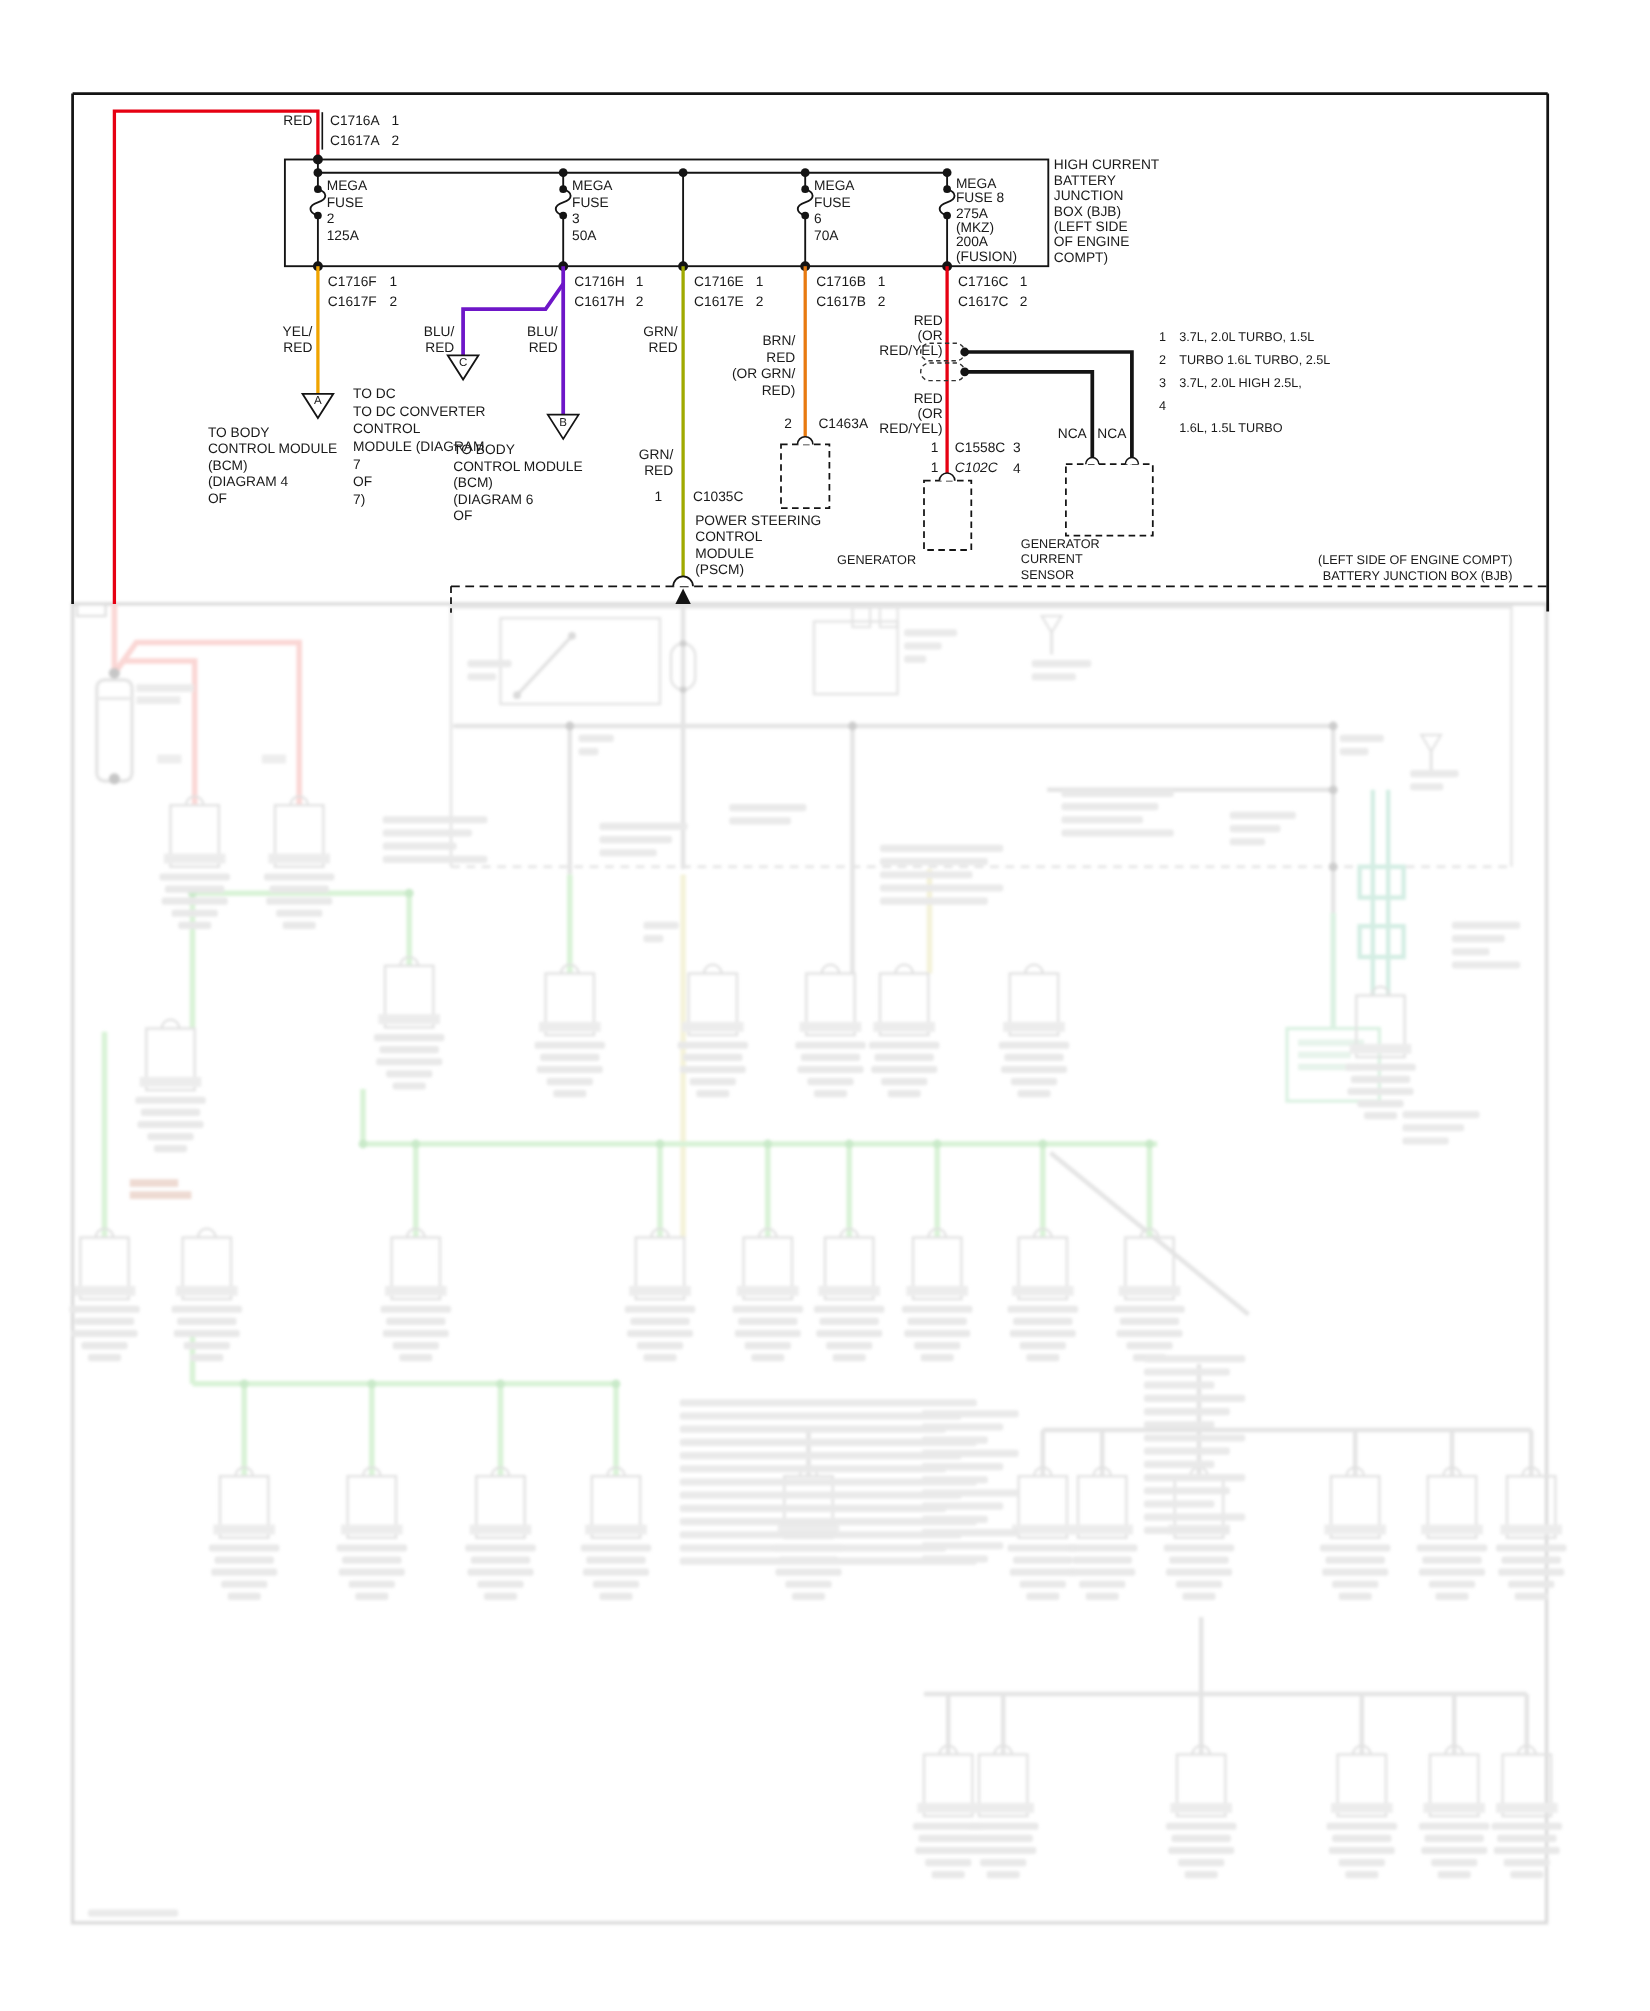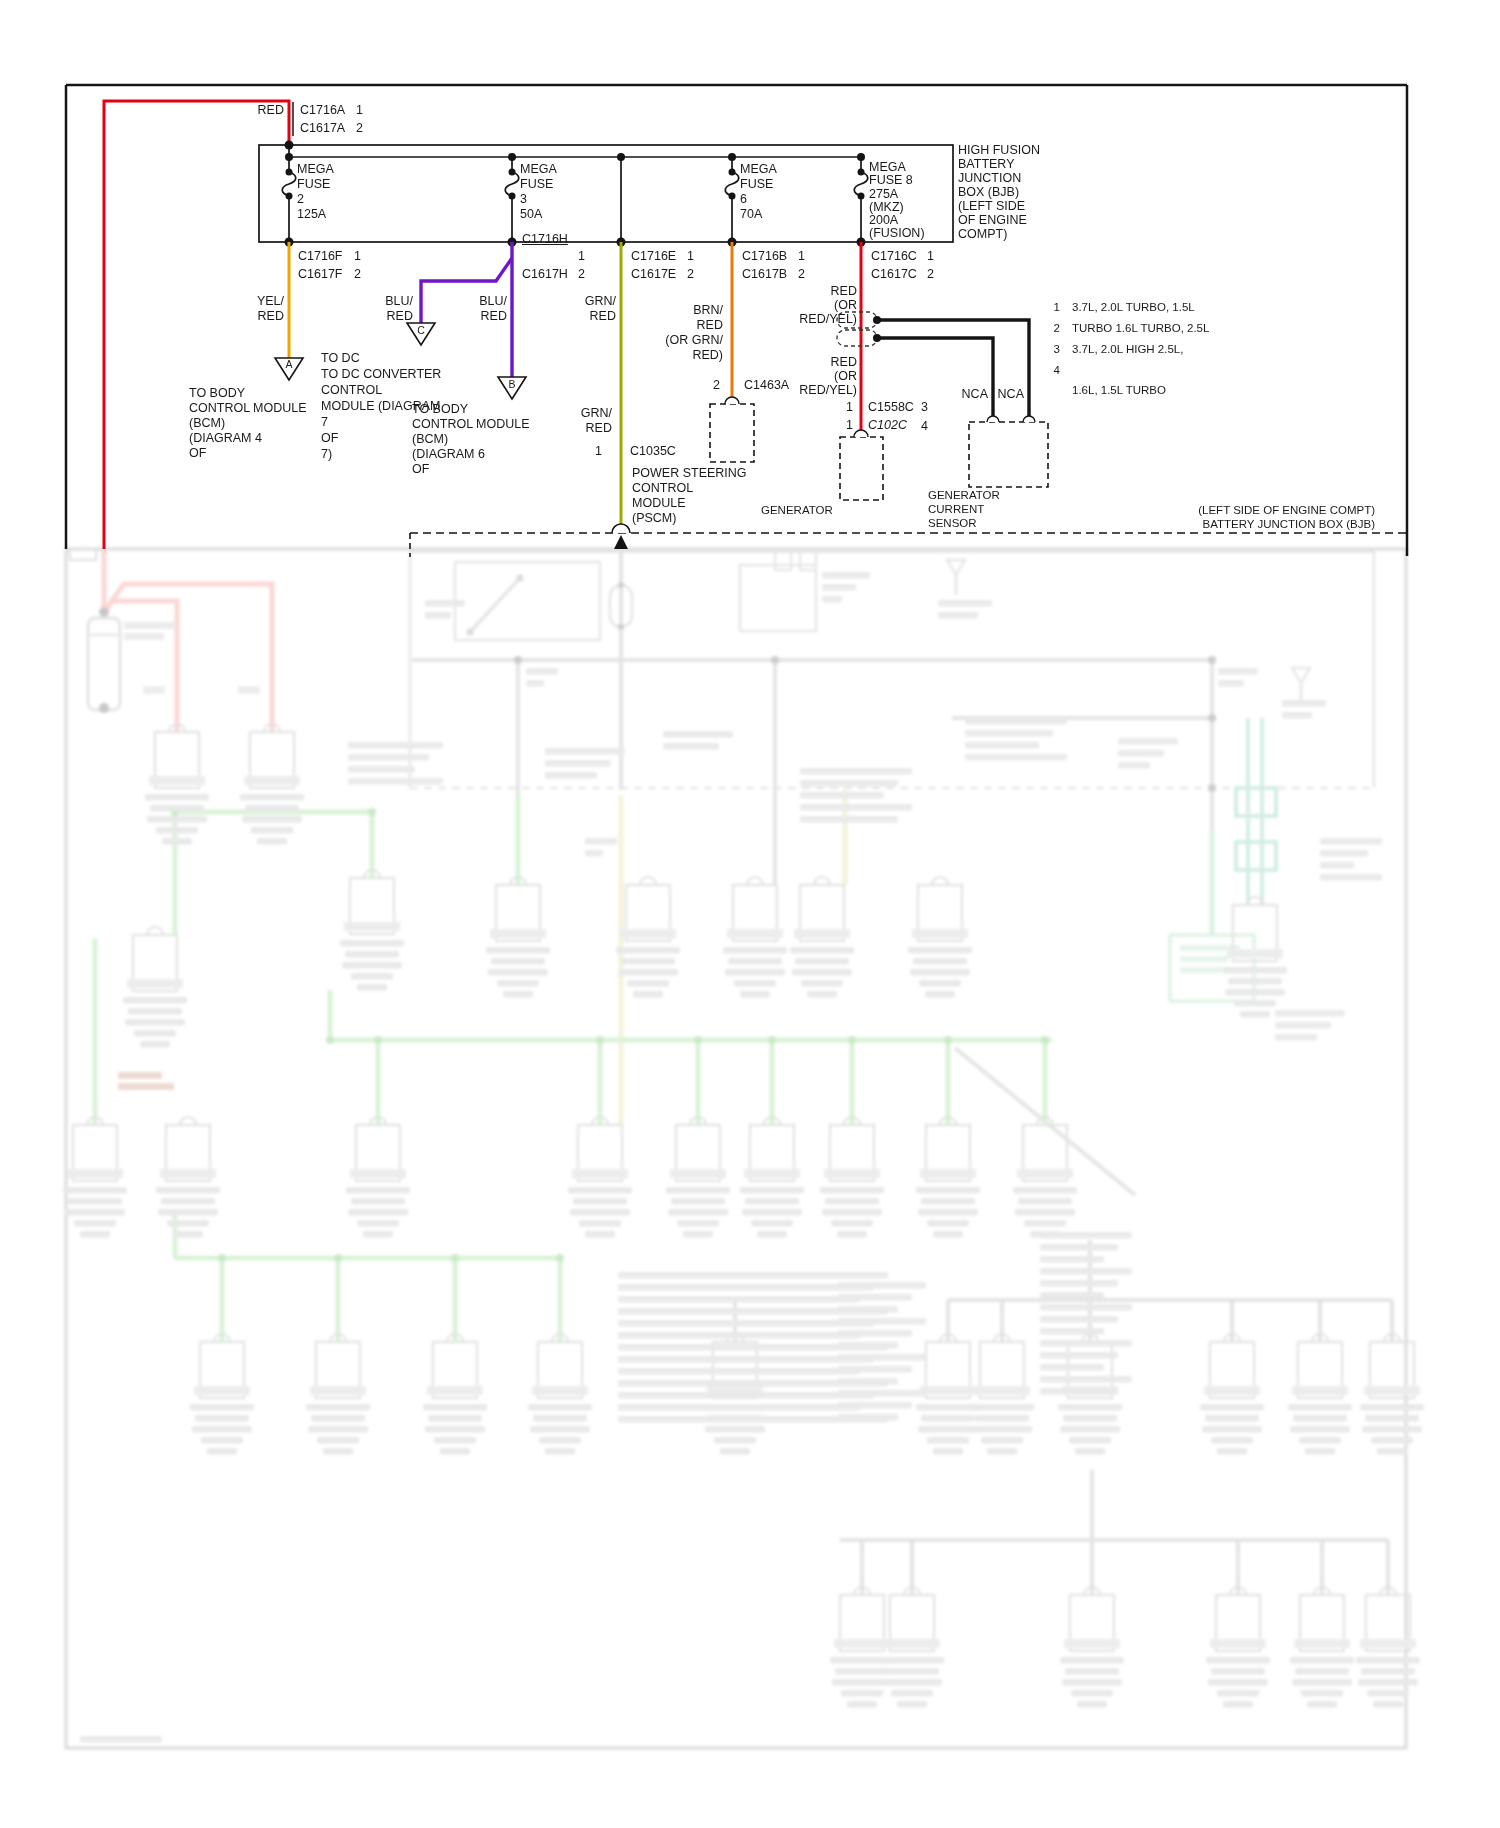--- a/index.html
+++ b/index.html
@@ -622,21 +622,21 @@
     <polygon points="621,535 614,549 628,549" fill="#141414" stroke="none"></polygon>
   </g>
 </svg>
 
 <div class="lbl ra" style="left:232px;top:103px;width:52px;">RED</div>
 <div class="lbl" style="left:300px;top:103px;">C1716A</div>
 <div class="lbl" style="left:356px;top:103px;">1</div>
 <div class="lbl" style="left:300px;top:121px;">C1617A</div>
 <div class="lbl" style="left:356px;top:121px;">2</div>
 
-<div class="lbl" style="left:958px;top:143px;width:110px;line-height:14px;">HIGH FUSION
+<div class="lbl" style="left:958px;top:143px;width:110px;line-height:14px;">HIGH CURRENT
 BATTERY
 JUNCTION
 BOX (BJB)
 (LEFT SIDE
 OF ENGINE
 COMPT)</div>
 <div class="lbl" style="left:297px;top:162px;width:70px;">MEGA
 FUSE
 2
 125A</div>
@@ -653,21 +653,21 @@
 275A
 (MKZ)
 200A
 (FUSION)</div>
 
 <div class="lbl" style="left:298px;top:249px;">C1716F</div>
 <div class="lbl" style="left:354px;top:249px;">1</div>
 <div class="lbl" style="left:298px;top:267px;">C1617F</div>
 <div class="lbl" style="left:354px;top:267px;">2</div>
 
-<div class="lbl" style="left:522px;top:232px;text-decoration:underline;">C1716H</div>
+<div class="lbl" style="left:522px;top:249px;">C1716H</div>
 <div class="lbl" style="left:578px;top:249px;">1</div>
 <div class="lbl" style="left:522px;top:267px;">C1617H</div>
 <div class="lbl" style="left:578px;top:267px;">2</div>
 
 <div class="lbl" style="left:631px;top:249px;">C1716E</div>
 <div class="lbl" style="left:687px;top:249px;">1</div>
 <div class="lbl" style="left:631px;top:267px;text-align:right;">C1617E</div>
 <div class="lbl" style="left:687px;top:267px;">2</div>
 
 <div class="lbl" style="left:742px;top:249px;">C1716B</div>

